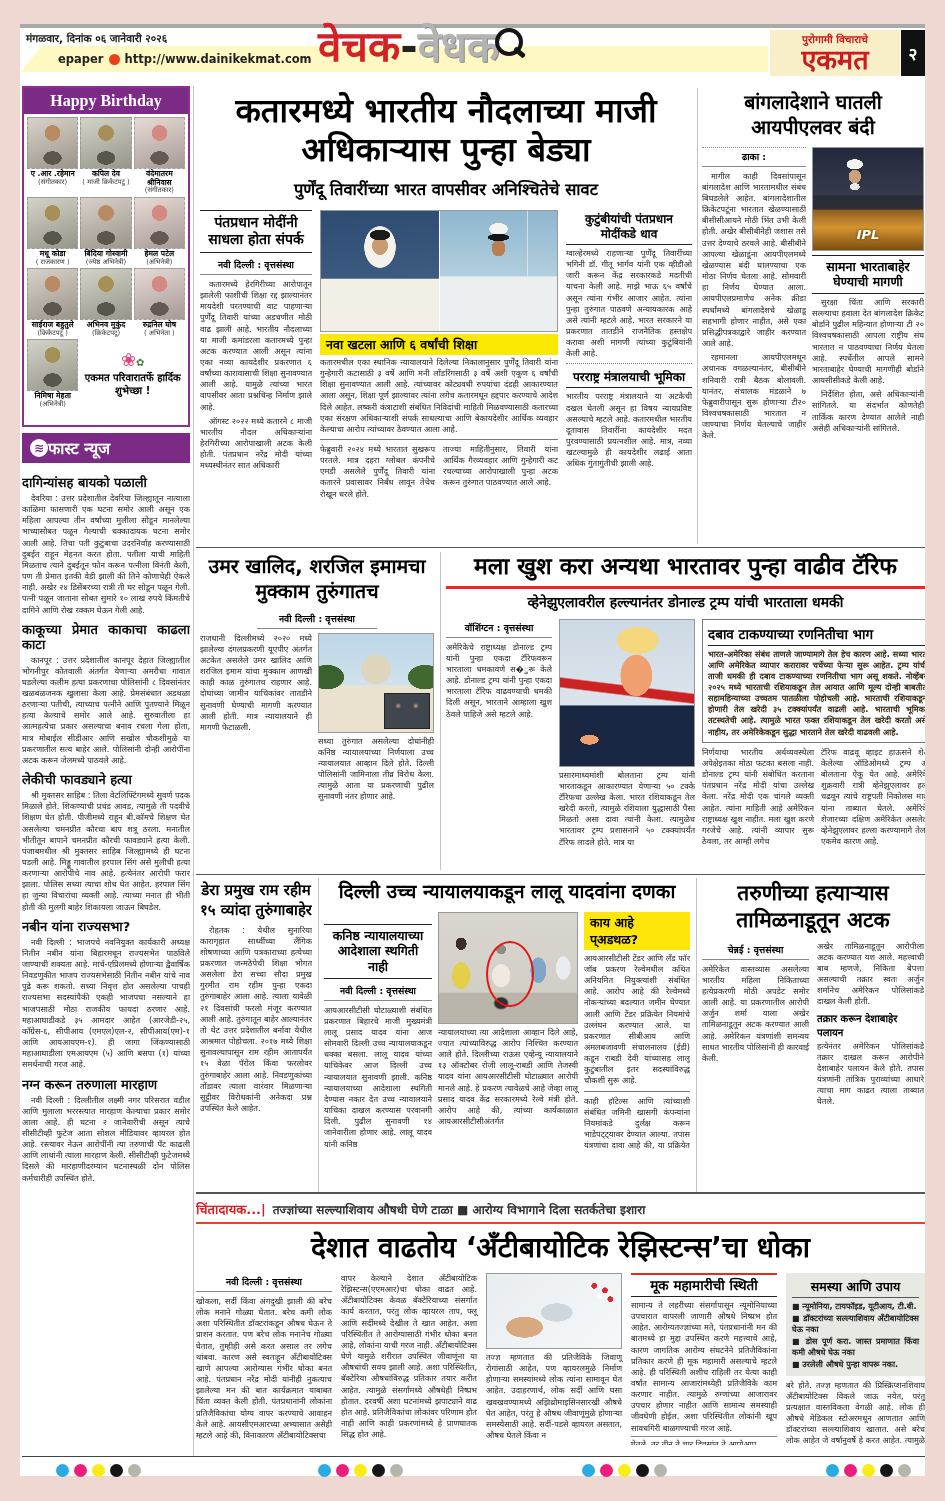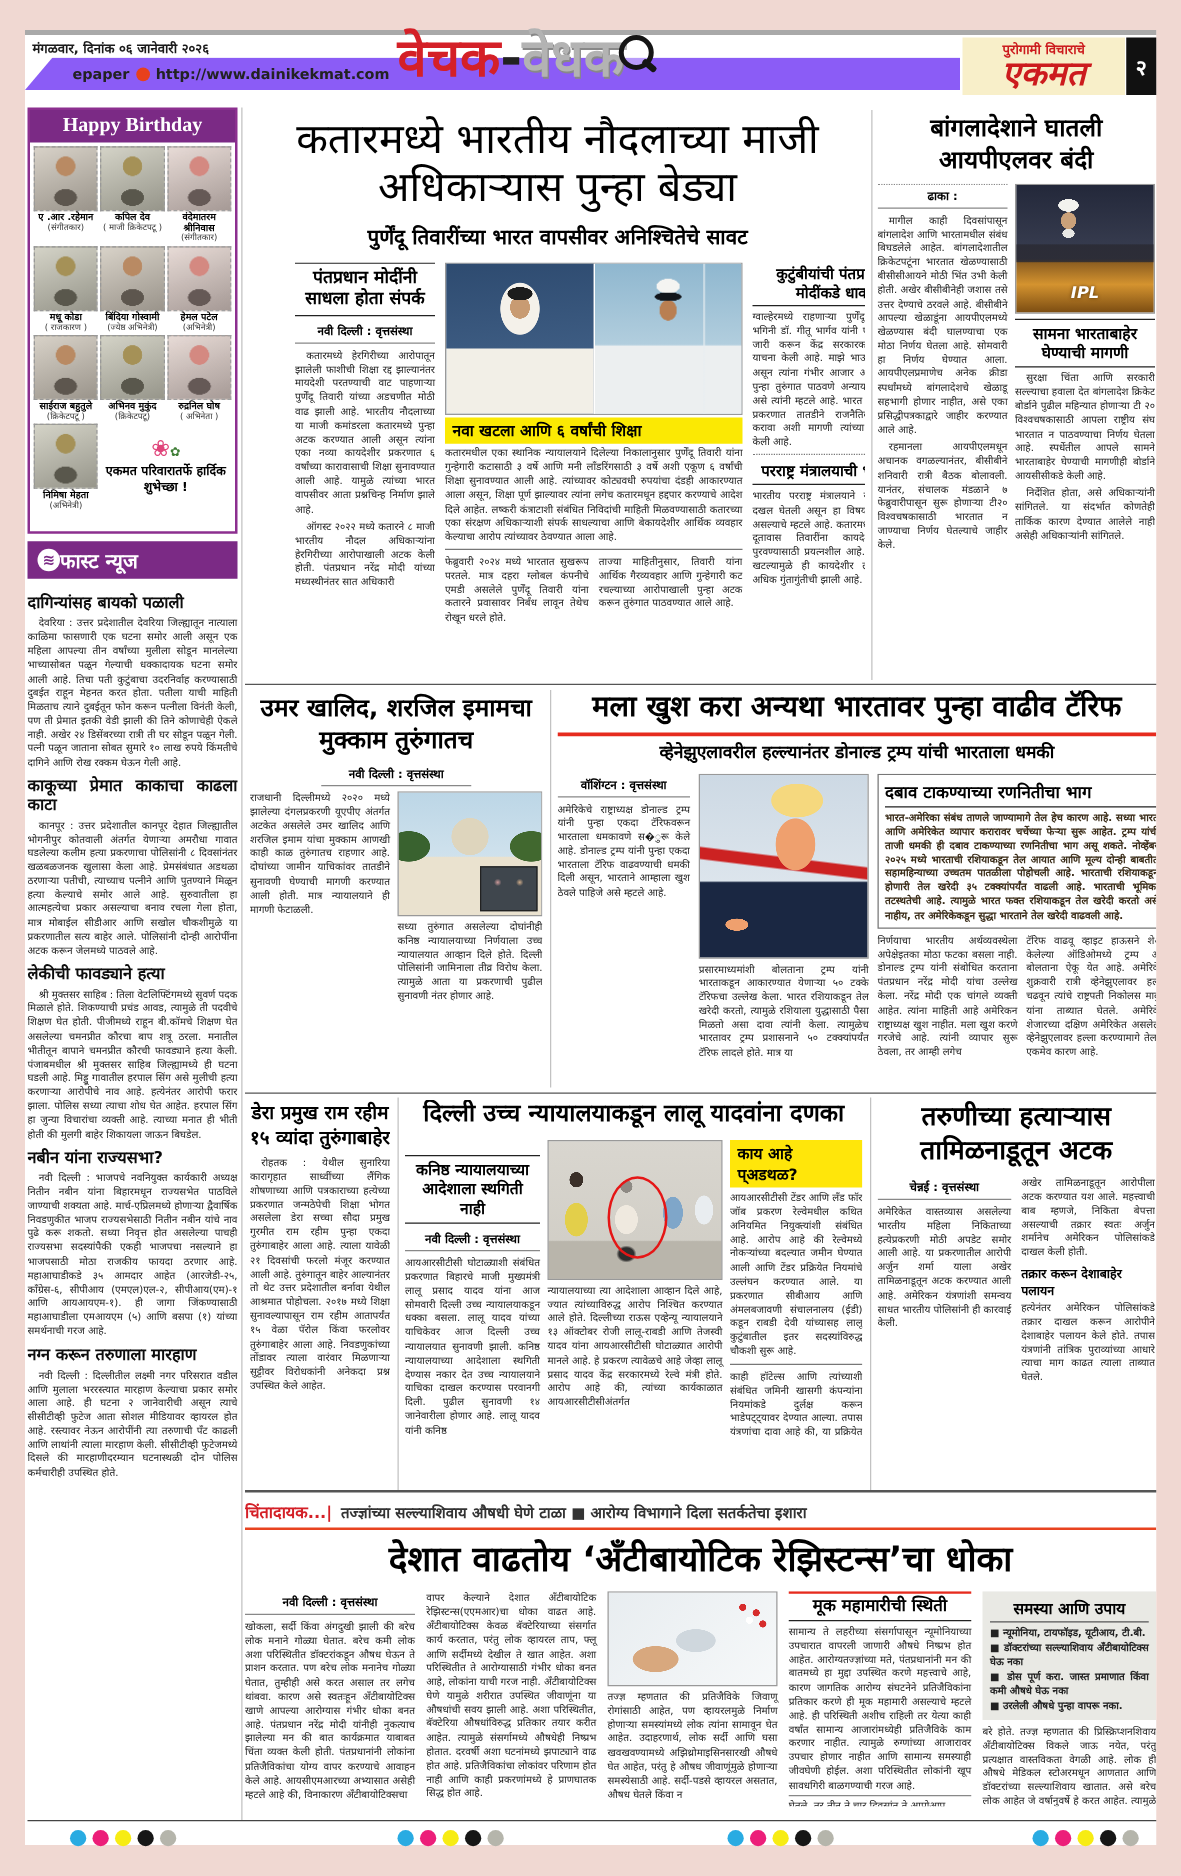--- a/index.html
+++ b/index.html
@@ -3,33 +3,33 @@
 <meta charset="utf-8">
 <style>
   html,body{margin:0;padding:0;background:#e9cfc8;}
   #page{position:relative;width:945px;height:1501px;background:#f0d8d2;font-family:"DejaVu Sans",sans-serif;overflow:hidden;}
   .abs{position:absolute;}
   .inner{left:20px;top:24px;width:905px;height:1452px;background:#fff;}
   .toprule{left:20px;top:24px;width:905px;height:4px;background:#a9a9a9;}
   .vline{width:1px;background:#c2c2c2;}
   .hline{height:1px;background:#555;}
   .date{left:26px;top:31px;font-size:10.5px;font-weight:bold;color:#1a1a1a;text-align:center;}
-  .cream{left:20px;top:46px;width:748px;height:26px;background:#8b5cf6;clip-path:polygon(22px 0,100% 0,100% 100%,0 100%);display:flex;align-items:center;}
+  .cream{left:20px;top:46px;width:748px;height:26px;background:#fef9c3;clip-path:polygon(22px 0,100% 0,100% 100%,0 100%);display:flex;align-items:center;}
   .epaper{margin-left:38px;font-size:11.5px;font-weight:bold;color:#222;display:flex;align-items:center;gap:5px;}
   .linkicon{width:11px;height:11px;border-radius:50%;background:#e8401c;display:inline-block;}
   .logo{left:318px;top:26px;display:flex;align-items:flex-start;}
   .logo .p1{font-size:42px;font-weight:bold;color:#d42027;line-height:1;}
   .logo .dash{font-size:42px;font-weight:bold;color:#222;line-height:1;}
   .logo .p2{font-size:42px;font-weight:bold;color:#b3b3b3;line-height:1;text-shadow:1px 1px 0 #888;}
   .mag{position:relative;width:30px;height:30px;margin-left:-6px;margin-top:2px;}
   .mag::before{content:"";position:absolute;left:2px;top:0;width:20px;height:20px;border:4px solid #151515;border-radius:50%;background:rgba(255,255,255,.4);}
   .mag::after{content:"";position:absolute;left:20px;top:22px;width:13px;height:5px;background:#151515;transform:rotate(40deg);border-radius:2px;}
   .mast{left:770px;top:30px;width:130px;height:46px;background:#f8efc9;text-align:center;padding-top:2px;box-sizing:border-box;}
   .mast .tag{font-size:10.5px;font-weight:bold;color:#cc1b1e;}
-  .mast .brand{font-size:27px;font-weight:bold;font-style:italic;color:#cc1b1e;font-family:"DejaVu Serif",serif;line-height:1;}
+  .mast .brand{font-size:27px;font-weight:bold;color:#cc1b1e;font-family:"DejaVu Serif",serif;line-height:1;}
   .pgno{left:901px;top:30px;width:24px;height:46px;background:#111;color:#fff;font-size:17px;font-weight:bold;display:flex;align-items:center;justify-content:center;}
   
   .bday{left:22px;top:86px;width:168px;height:341px;border:2px solid #8c2f8f;background:#fff;box-sizing:border-box;}
   .bday .hd{height:26px;background:#7b2a85;color:#fff;font-family:"Liberation Serif",serif;font-weight:bold;font-size:16px;display:flex;align-items:center;justify-content:center;}
   .bgrid{display:grid;grid-template-columns:repeat(3,1fr);gap:2px;padding:3px;}
   .bcell{text-align:center;}
   .av{height:50px;border:1px dashed #999;background:radial-gradient(circle 8px at 50% 30%,#b98a63 95%,transparent),radial-gradient(ellipse 15px 11px at 50% 80%,#5d564e 60%,transparent 62%),linear-gradient(160deg,#d8d2c8,#9a948b);}
   .bcell:nth-child(2n) .av{filter:hue-rotate(22deg);}
   .bcell:nth-child(3n) .av{filter:hue-rotate(-28deg) brightness(1.05);}
   .bname{font-size:7.6px;font-weight:bold;line-height:1.15;margin-top:1px;}
@@ -40,21 +40,21 @@
   .wishtxt{font-size:10px;font-weight:bold;text-align:center;line-height:1.3;margin-top:2px;}
   .fnbar{left:22px;top:433px;width:168px;height:30px;background:#7b2a85;display:flex;align-items:center;gap:0;padding-left:8px;box-sizing:border-box;}
   .fnicon{width:18px;height:18px;border-radius:50%;background:#fff;color:#7b2a85;font-size:12px;font-weight:bold;display:flex;align-items:center;justify-content:center;}
   .fnicon::after{content:"≋";}
   .fntitle{color:#fff;font-size:16px;font-weight:bold;}
   .fnlist{left:22px;top:469px;width:168px;height:984px;overflow:hidden;}
   .fnlist h3{font-size:13px;font-weight:bold;margin:7px 0 2px;color:#0d0d0d;line-height:1.15;}
   .bt{font-size:8.1px;line-height:1.38;text-align:justify;color:#1c1c1c;}
   .bt p{margin:0 0 3px;text-indent:9px;}
   
-  .h-xl{font-size:33px;line-height:1.18;font-weight:normal;text-align:center;color:#000;}
+  .h-xl{font-size:33px;line-height:1.18;font-weight:bold;text-align:center;color:#000;}
   .h-sub{font-size:16.5px;font-weight:bold;text-align:center;margin-top:7px;}
   .h-l{font-size:23px;line-height:1.25;font-weight:bold;text-align:center;}
   .h-m{font-size:19.5px;line-height:1.3;font-weight:bold;text-align:center;}
   .h-s{font-size:14px;line-height:1.35;font-weight:bold;text-align:center;}
   .dl{font-size:9.3px;font-weight:bold;text-align:center;padding:2px 0 3px;border-bottom:1px solid #888;margin-bottom:4px;}
   .boxtitle{border-top:1.5px solid #222;border-bottom:1.5px solid #222;padding:3px 2px;font-size:14px;font-weight:bold;text-align:center;line-height:1.25;margin-bottom:3px;}
   .sboxtitle{border-bottom:1px solid #222;padding:2px 0;font-size:12px;font-weight:bold;text-align:center;line-height:1.25;margin-bottom:3px;}
   .cols{display:flex;overflow:hidden;}
   .ybar{background:#fbe903;font-size:12.5px;font-weight:bold;padding:2px 6px;margin-top:2px;}
   .ytag{background:#ffe60a;display:inline-block;font-size:12.5px;font-weight:bold;padding:2px 6px;margin-bottom:3px;}
@@ -186,21 +186,21 @@
     <h3>नग्न करून तरुणाला मारहाण</h3>
       <p>नवी दिल्ली : दिल्लीतील लक्ष्मी नगर परिसरात वडील आणि मुलाला भररस्त्यात मारहाण केल्याचा प्रकार समोर आला आहे. ही घटना २ जानेवारीची असून त्याचे सीसीटीव्ही फुटेज आता सोशल मीडियावर व्हायरल होत आहे. रस्त्यावर नेऊन आरोपींनी त्या तरुणाची पँट काढली आणि लाथांनी त्याला मारहाण केली. सीसीटीव्ही फुटेजमध्ये दिसले की मारहाणीदरम्यान घटनास्थळी दोन पोलिस कर्मचारीही उपस्थित होते.</p>
   </div>
 
   <div class="abs vline" style="left:193px;top:86px;height:1370px;"></div>
 
   <div class="abs" style="left:200px;top:92px;width:492px;height:452px;overflow:hidden;">
     <div class="h-xl">कतारमध्ये भारतीय नौदलाच्या माजी अधिकाऱ्यास पुन्हा बेड्या</div>
     <div class="h-sub">पुर्णेंदू तिवारींच्या भारत वापसीवर अनिश्चितेचे सावट</div>
     <div class="cols" style="gap:8px;margin-top:10px;height:322px;">
-      <div style="width:112px;flex:none;margin-left:36px;">
+      <div style="width:112px;flex:none;">
         <div class="boxtitle">पंतप्रधान मोदींनी साधला होता संपर्क</div>
         <div class="dl">नवी दिल्ली : वृत्तसंस्था</div>
         <div class="bt">
             <p>कतारमध्ये हेरगिरीच्या आरोपातून झालेली फाशीची शिक्षा रद्द झाल्यानंतर मायदेशी परतण्याची वाट पाहणाऱ्या पुर्णेंदू तिवारी यांच्या अडचणीत मोठी वाढ झाली आहे. भारतीय नौदलाच्या या माजी कमांडरला कतारमध्ये पुन्हा अटक करण्यात आली असून त्यांना एका नव्या कायदेशीर प्रकरणात ६ वर्षांच्या कारावासाची शिक्षा सुनावण्यात आली आहे. यामुळे त्यांच्या भारत वापसीवर आता प्रश्नचिन्ह निर्माण झाले आहे.</p>
             <p>ऑगस्ट २०२२ मध्ये कतारने ८ माजी भारतीय नौदल अधिकाऱ्यांना हेरगिरीच्या आरोपाखाली अटक केली होती. पंतप्रधान नरेंद्र मोदी यांच्या मध्यस्थीनंतर सात अधिकारी</p>
           </div>
       </div>
       <div style="width:238px;flex:none;">
         <div class="ph ph-lead">
           <div class="ph-qatar"></div>

